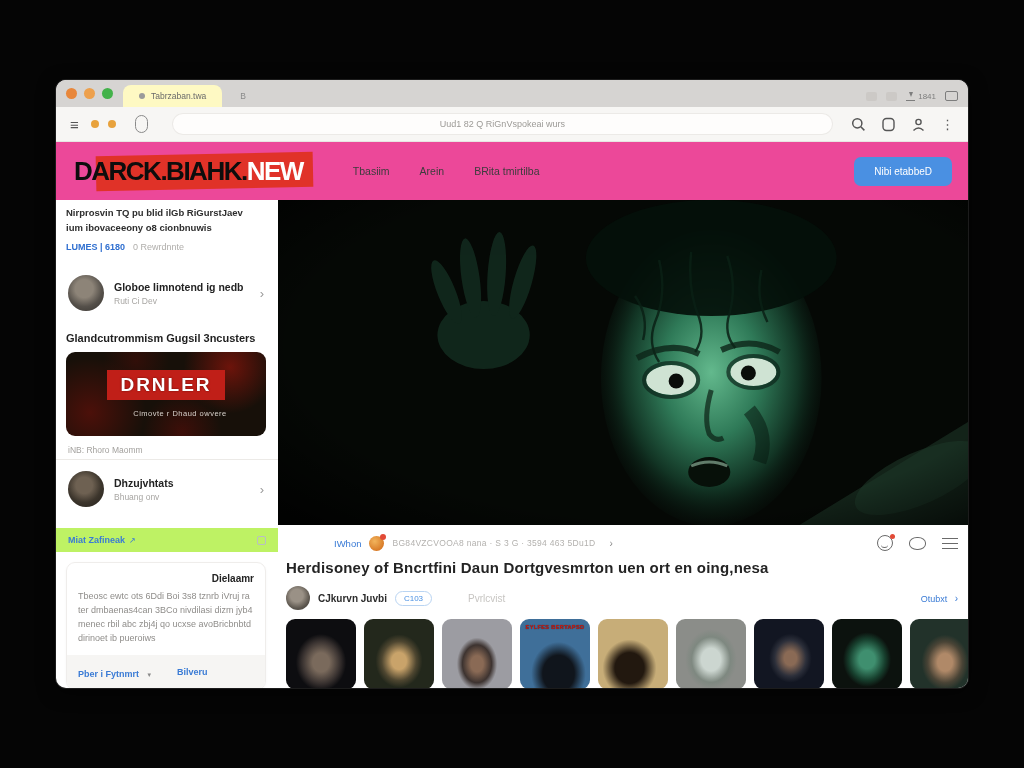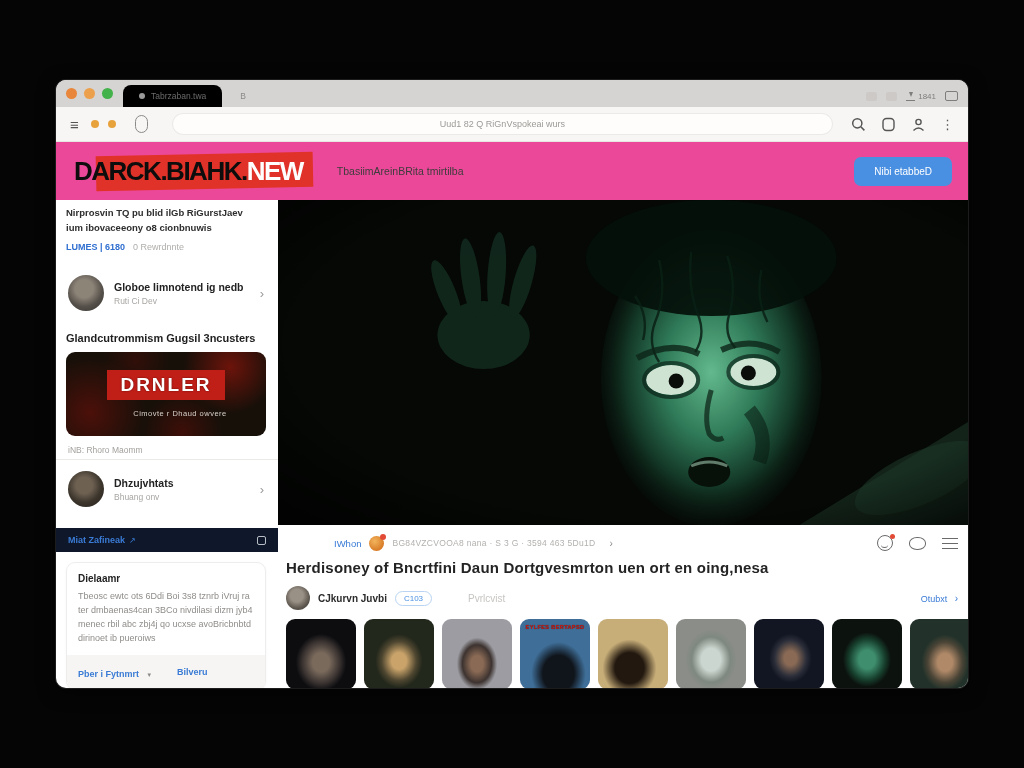--- a/index.html
+++ b/index.html
@@ -6,21 +6,21 @@
   html,body { width:1024px; height:768px; background:#050505; font-family:"Liberation Sans",sans-serif; overflow:hidden; }
 
   .window { position:absolute; left:56px; top:80px; width:912px; height:608px; background:#fff;
             border-radius:10px; overflow:hidden; box-shadow:0 0 0 1px #1c1c1c, 0 4px 18px rgba(0,0,0,.6); }
 
   
   .tabbar { height:27px; background:#d6d4d2; display:flex; align-items:flex-end; padding:0 10px; }
   .tl-group { display:flex; align-items:center; gap:7px; height:27px; padding-right:10px; }
   .tl { width:11px; height:11px; border-radius:50%; }
   .tl.c1 { background:#e8873b; } .tl.c2 { background:#eda04c; } .tl.c3 { background:#43b24a; }
-  .tab-active { height:22px; background:#000000; border-radius:8px 8px 0 0; padding:0 16px;
+  .tab-active { height:22px; background:#fef9c3; border-radius:8px 8px 0 0; padding:0 16px;
                 display:flex; align-items:center; gap:6px; font-size:8.5px; color:#6a6a6a; }
   .favicon-dot { width:6px; height:6px; border-radius:50%; background:#9a9a9a; }
   .tab-stub { font-size:8.5px; color:#8a8a8a; padding:0 18px 6px; }
   .tabbar-right { margin-left:auto; display:flex; align-items:center; gap:9px; padding-bottom:6px; }
   .ghost-box { width:11px; height:9px; background:#c4c0bc; border-radius:2px; opacity:.55; }
   .dl-wrap { display:flex; align-items:center; gap:3px; font-size:8px; color:#7d7d7d; }
   .dl-icon { width:9px; height:9px; border-bottom:1.5px solid #7d7d7d; position:relative; }
   .dl-icon::before { content:""; position:absolute; left:2.5px; top:0; border-left:2px solid transparent;
                      border-right:2px solid transparent; border-top:5px solid #7d7d7d; }
   .frame-icon { width:13px; height:10px; border:1.5px solid #7d7d7d; border-radius:2px; }
@@ -36,21 +36,21 @@
   .kebab { font-size:13px; color:#555; }
 
   
   .siteheader { height:58px; display:flex; align-items:center; padding:0 16px; background:#ec4899; }
   .logo { position:relative; padding:3px 10px 3px 2px; white-space:nowrap; }
   .logo::before { content:""; position:absolute; left:24px; right:0; top:1px; bottom:1px;
                   background:#e03228; transform:rotate(-1.2deg); }
   .logo span { position:relative; font-size:26px; font-weight:bold; letter-spacing:-1.5px; }
   .logo .lm { color:#0d0d0d; }
   .logo .la { color:#fff; }
-  .nav { display:flex; margin-left:24px; }
+  .nav { display:flex; gap:30px; margin-left:40px; }
   .nav a { font-size:10.5px; color:#3c3c3c; text-decoration:none; }
   .subscribe { margin-left:auto; background:#4a90e2; color:#fff; border:none; border-radius:7px;
                font-size:10px; padding:9px 20px; font-family:inherit; }
 
   
   .content { display:flex; height:488px; }
   .sidebar { width:222px; flex:none; padding:6px 12px 0 10px; overflow:hidden; }
   .main { flex:1; overflow:hidden; }
 
   
@@ -74,27 +74,27 @@
               radial-gradient(circle at 82% 18%, rgba(165,22,12,.6), transparent 26%),
               radial-gradient(circle at 12% 72%, rgba(140,16,10,.45), transparent 30%),
               radial-gradient(circle at 58% 95%, rgba(120,12,8,.4), transparent 28%),
               radial-gradient(circle at 35% 10%, rgba(110,12,8,.3), transparent 22%),
               #171009; }
   .banner-word { background:#c01f18; color:#fff; font-weight:bold; font-size:19px; letter-spacing:2px;
                  padding:4px 13px; text-shadow:0 0 2px #5e0d08; }
   .banner-caption { color:#d8d2cc; font-size:7.5px; letter-spacing:.5px;margin-left:28px; }
   .banner-meta { font-size:8.5px; color:#a3a19e; margin:9px 2px 3px; }
   .divider { border-top:1px solid #eceae7; margin:4px -12px 0 -10px; }
-  .quick { background:#0f172a; margin:10px -12px 0 -10px; padding:7px 12px; display:flex; align-items:center; }
+  .quick { background:#bef264; margin:10px -12px 0 -10px; padding:7px 12px; display:flex; align-items:center; }
   .quick-link { font-size:9px; font-weight:bold; color:#3a7bd5; text-decoration:none; }
   .quick-ext { font-size:8px; color:#3a7bd5; margin-left:4px; }
   .quick-box { margin-left:auto; width:9px; height:9px; border:1.2px solid #b9bec6; border-radius:2px; }
   .card { border:1px solid #efedeb; border-radius:9px; margin-top:10px; box-shadow:0 1px 3px rgba(0,0,0,.04); overflow:hidden; }
   .card-inner { padding:10px 11px 9px; }
-  .card-title { font-size:10px; font-weight:bold; color:#232323; margin-bottom:6px; }
+  .card-title { font-size:10px; font-weight:bold; color:#232323; margin-bottom:6px;text-align:right; }
   .card-body { font-size:9px; color:#8f8d8a; line-height:1.55; }
   .card-footer { background:#f6f5f3; padding:8px 11px; display:flex; align-items:center; gap:26px; }
   .cf-link { font-size:9px; font-weight:bold; color:#3a7bd5; text-decoration:none; }
   .cf-caret { font-size:7px; color:#8a8a8a; margin-left:4px; }
 
   
   .video { height:325px; background:#050805; }
   .video svg { display:block; width:100%; height:100%; }
 
   .info-row { display:flex; align-items:center; gap:8px; padding:10px 10px 5px 8px; }

